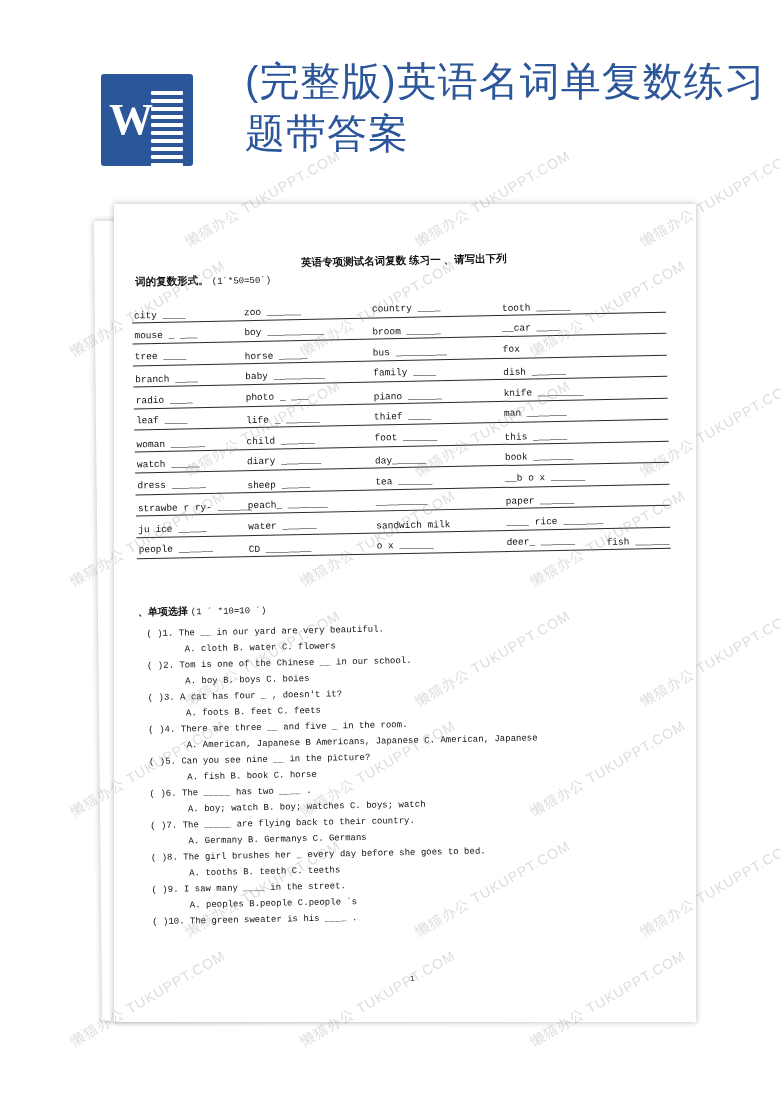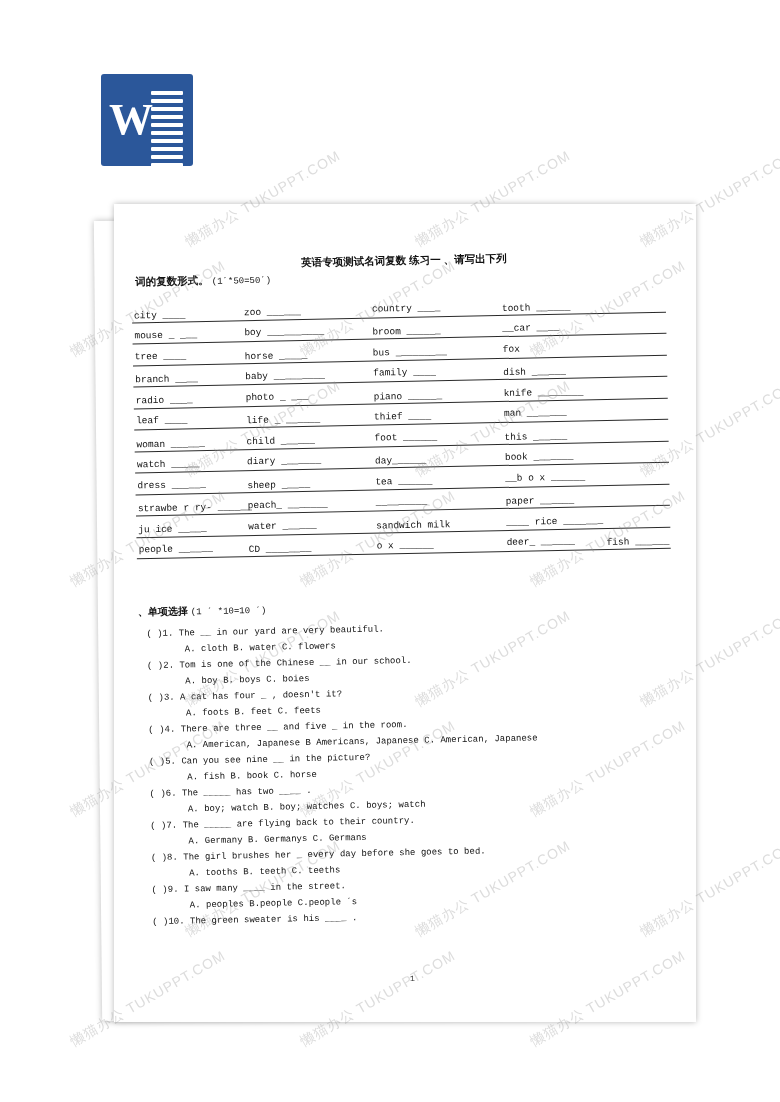--- a/index.html
+++ b/index.html
@@ -225,20 +225,21 @@
         <i></i>
         <i></i>
         <i></i>
         <i></i>
         <i></i>
         <i></i>
         <i></i>
         <i></i>
     </div>
   </div>
+  <div id="doc-title">(完整版)英语名词单复数练习题带答案</div>
 </div>
 
 <div id="page-stack">
 
   <div class="paper" id="paper-back"></div>
 
   <div class="paper" id="paper-front">
     <div id="page-content">
 
       <div class="doc-heading">英语专项测试名词复数 练习一 、请写出下列</div>

